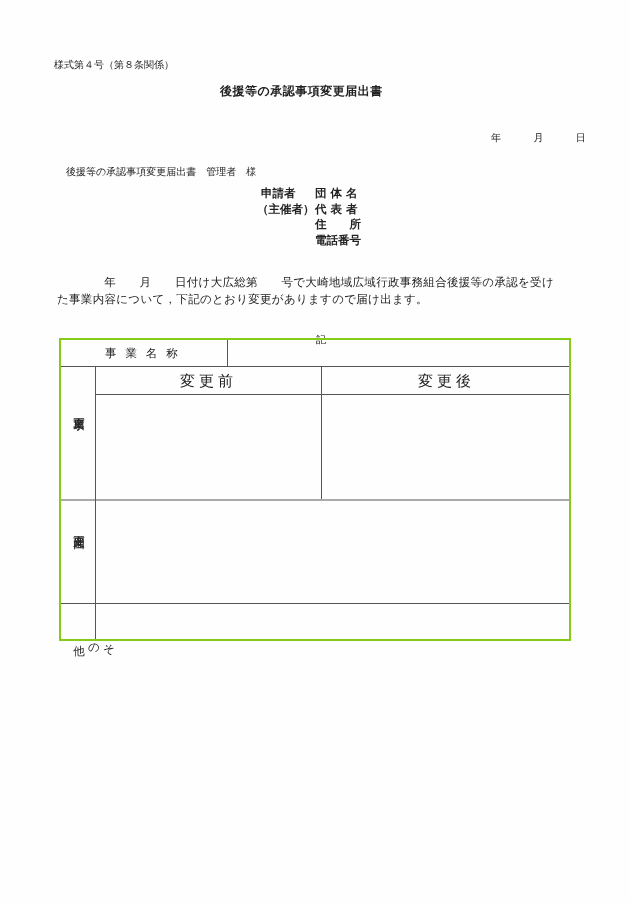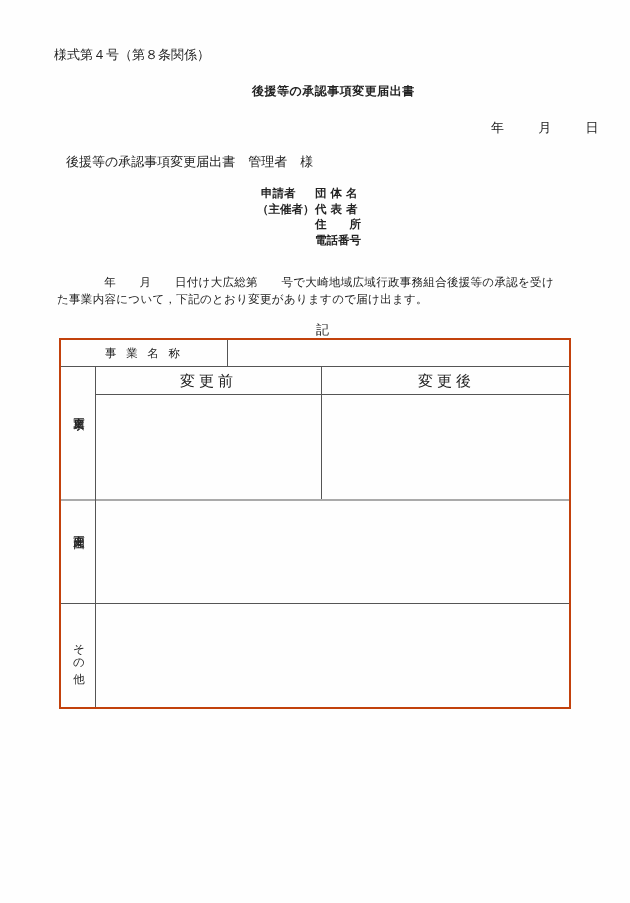--- a/index.html
+++ b/index.html
@@ -2,45 +2,45 @@
 <html><head>
   <meta charset="utf-8">
   <style>
     html, body { margin: 0; padding: 0; }
     body {
       width: 630px; height: 903px; background: #fefefe; position: relative;
       font-family: "DejaVu Serif", "Liberation Serif", serif; color: #222;
       overflow: hidden;
     }
     .abs { position: absolute; white-space: nowrap; }
-    .t12 { font-size: 13px; }
+    .t12 { font-size: 10px; margin-top: 12px; }
     .title { font-size: 12px; font-weight: bold; letter-spacing: 0.5px; }
     .date span { display: inline-block; }
     .appl { font-size: 11.5px; line-height: 15.5px; font-weight: bold; }
     .appl .row { display: flex; }
     .appl .lbl { width: 58px; }
     .appl .fld { letter-spacing: 0; }
     .body-text { font-size: 11.5px; line-height: 17px; letter-spacing: 0.3px; }
     
-    .tbl { position: absolute; left: 59px; top: 338px; width: 512px; height: 371px;
-      border: 2px solid #c2410c; box-sizing: border-box; }
+    .tbl { position: absolute; left: 59px; top: 338px; width: 512px; height: 303px;
+      border: 2px solid #84cc16; box-sizing: border-box; font-family: Liberation Serif, serif; }
     .line-h { position: absolute; height: 0; border-top: 1px solid #555; }
     .line-v { position: absolute; width: 0; border-left: 1px solid #555; }
     .line-gray { border-top: 2px solid #aaa; }
     .cell-label { position: absolute; font-size: 11.5px; }
     .vert { writing-mode: vertical-rl; text-orientation: upright; font-size: 11.5px; letter-spacing: 1px; position: absolute; }
     .hdr { position: absolute; font-size: 15px; letter-spacing: 4px; text-align: center; }
     .input-area { position: absolute; }
   </style>
 </head>
 <body>
 
 <div class="abs t12" style="left:54px; top:46px;">様式第４号（第８条関係）</div>
 
-<div class="abs title" style="left:252px; top:83px;">後援等の承認事項変更届出書</div>
+<div class="abs title" style="left:220px; top:83px;">後援等の承認事項変更届出書</div>
 
 <div class="abs t12 date" style="left:491px; top:119px;">
   <span>年</span>
   <span style="width:26px"></span>
   <span>月</span>
   <span style="width:26px"></span>
   <span>日</span>
 </div>
 
 <div class="abs t12" style="left:66px; top:153px;">後援等の承認事項変更届出書　管理者　様</div>

